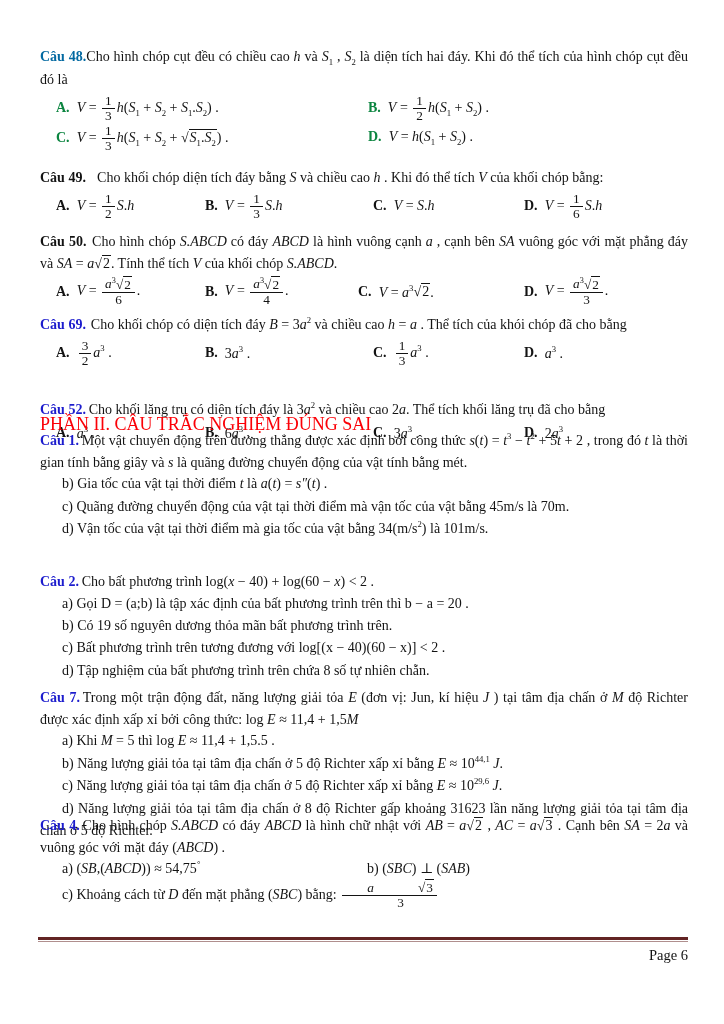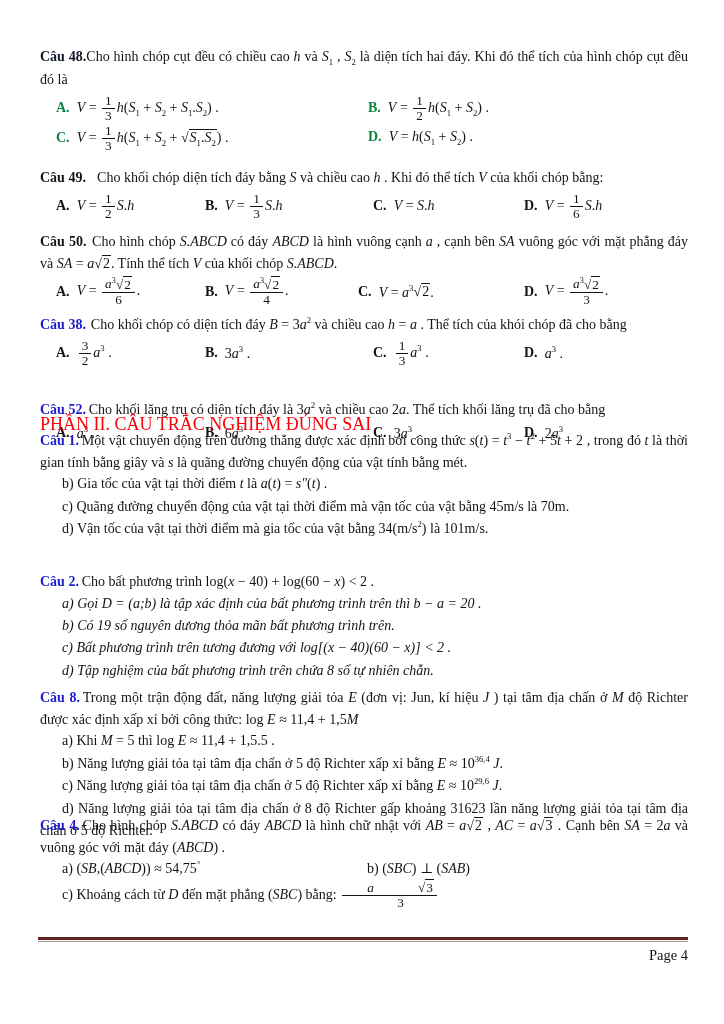--- a/index.html
+++ b/index.html
@@ -15,34 +15,34 @@
         line-height:1.08;font-size:0.95em;margin:0 2px;}
   .frac .num{display:block;border-bottom:1px solid currentColor;padding:0 3px;}
   .frac .den{display:block;padding:0 3px;}
   .sqrt{white-space:nowrap;display:inline-block;}
   .sqrt .rsign{display:inline-block;}
   .sqrt .rad{border-top:1px solid currentColor;padding:0 1px;}
   .opts{display:grid;padding-left:16px;align-items:center;margin-top:3px;line-height:1.35;}
   .optcell{white-space:nowrap;}
   .optletter{font-weight:bold;margin-right:7px;}
   .sub{line-height:1.6;text-indent:22px;text-align:justify;}
-  .sub.ital{font-style:italic;}
+  .sub.ital{}
   .subrow2{display:grid;grid-template-columns:305px 1fr;padding-left:22px;line-height:1.6;}
   .section-head{font-weight:normal;color:#fb0007;font-size:18px;}
   .footer{position:absolute;left:38px;right:36px;top:937px;}
   .rule{border-top:3px solid #622423;position:relative;height:6px;}
   .rule::after{content:"";position:absolute;left:0;right:0;top:1px;border-top:1px solid #b08f8e;}
   .pagenum{text-align:right;font-size:14.5px;margin-top:1px;}
 </style>
 </head>
 <body>
 
 <div id="content">
     <div class="q" style="top: 46px;">
-      <div class="qbody"><span class="qlabel" style="color: #0f172a;">Câu 48.</span>Cho hình chóp cụt đều có chiều cao <span class="mi">h</span> và <span class="mi">S</span><sub>1</sub> , <span class="mi">S</span><sub>2</sub> là diện tích hai đáy. Khi đó thể tích của hình chóp cụt đều đó là</div>
+      <div class="qbody"><span class="qlabel" style="color: #0369a1;">Câu 48.</span>Cho hình chóp cụt đều có chiều cao <span class="mi">h</span> và <span class="mi">S</span><sub>1</sub> , <span class="mi">S</span><sub>2</sub> là diện tích hai đáy. Khi đó thể tích của hình chóp cụt đều đó là</div>
       <div class="opts" style="grid-template-columns: 312px 1fr;">
         <span class="optcell"><span class="optletter" style="color: rgb(12, 133, 64);">A.</span><span class="mi">V</span> = <span class="frac">
             <span class="num">1</span>
             <span class="den">3</span>
           </span><span class="mi">h</span>(<span class="mi">S</span><sub>1</sub> + <span class="mi">S</span><sub>2</sub> + <span class="mi">S</span><sub>1</sub>.<span class="mi">S</span><sub>2</sub>) .</span>
         <span class="optcell"><span class="optletter" style="color: rgb(12, 133, 64);">B.</span><span class="mi">V</span> = <span class="frac">
             <span class="num">1</span>
             <span class="den">2</span>
           </span><span class="mi">h</span>(<span class="mi">S</span><sub>1</sub> + <span class="mi">S</span><sub>2</sub>) .</span>
         <span class="optcell"><span class="optletter" style="color: rgb(12, 133, 64);">C.</span><span class="mi">V</span> = <span class="frac">
@@ -82,21 +82,21 @@
             <span class="den">4</span>
           </span>.</span>
         <span class="optcell"><span class="optletter" style="color: rgb(19, 19, 19);">C.</span><span class="mi">V</span> = <span class="mi">a</span><sup>3</sup><span class="sqrt"><span class="rsign">√</span><span class="rad">2</span></span>.</span>
         <span class="optcell"><span class="optletter" style="color: rgb(19, 19, 19);">D.</span><span class="mi">V</span> = <span class="frac">
             <span class="num"><span class="mi">a</span><sup>3</sup><span class="sqrt"><span class="rsign">√</span><span class="rad">2</span></span></span>
             <span class="den">3</span>
           </span>.</span>
       </div>
     </div>
     <div class="q" style="top: 314px;">
-      <div class="qbody"><span class="qlabel" style="color: rgb(28, 28, 205); margin-right: 0.35em;">Câu 38.</span>Cho khối chóp có diện tích đáy <span class="mi">B</span> = 3<span class="mi">a</span><sup>2</sup> và chiều cao <span class="mi">h</span> = <span class="mi">a</span> . Thể tích của khói chóp đã cho bằng</div>
+      <div class="qbody"><span class="qlabel" style="color: rgb(28, 28, 205); margin-right: 0.35em;">Câu 69.</span>Cho khối chóp có diện tích đáy <span class="mi">B</span> = 3<span class="mi">a</span><sup>2</sup> và chiều cao <span class="mi">h</span> = <span class="mi">a</span> . Thể tích của khói chóp đã cho bằng</div>
       <div class="opts" style="grid-template-columns: 149px 168px 151px 1fr;">
         <span class="optcell"><span class="optletter" style="color: rgb(19, 19, 19);">A.</span><span class="frac">
             <span class="num">3</span>
             <span class="den">2</span>
           </span><span class="mi">a</span><sup>3</sup> .</span>
         <span class="optcell"><span class="optletter" style="color: rgb(19, 19, 19);">B.</span>3<span class="mi">a</span><sup>3</sup> .</span>
         <span class="optcell"><span class="optletter" style="color: rgb(19, 19, 19);">C.</span><span class="frac">
             <span class="num">1</span>
             <span class="den">3</span>
           </span><span class="mi">a</span><sup>3</sup> .</span>
@@ -120,35 +120,35 @@
       <div class="sub"><span>d) </span>Vận tốc của vật tại thời điểm mà gia tốc của vật bằng 34(m/s<sup>2</sup>) là 101m/s.</div>
     </div>
     <div class="q" style="top: 571px;">
       <div class="qbody"><span class="qlabel" style="color: rgb(28, 28, 205); margin-right: 0.2em;">Câu 2.</span>Cho bất phương trình log(<span class="mi">x</span> − 40) + log(60 − <span class="mi">x</span>) &lt; 2 .</div>
       <div class="sub ital"><span>a) </span>Gọi D = (a;b) là tập xác định của bất phương trình trên thì b − a = 20 .</div>
       <div class="sub ital"><span>b) </span>Có 19 số nguyên dương thỏa mãn bất phương trình trên.</div>
       <div class="sub ital"><span>c) </span>Bất phương trình trên tương đương với log[(x − 40)(60 − x)] &lt; 2 .</div>
       <div class="sub ital"><span>d) </span>Tập nghiệm của bất phương trình trên chứa 8 số tự nhiên chẵn.</div>
     </div>
     <div class="q" style="top: 687px;">
-      <div class="qbody"><span class="qlabel" style="color: rgb(28, 28, 205); margin-right: 0.2em;">Câu 8.</span>Trong một trận động đất, năng lượng giải tỏa <span class="mi">E</span> (đơn vị: Jun, kí hiệu <span class="mi">J</span> ) tại tâm địa chấn ở <span class="mi">M</span> độ Richter được xác định xấp xỉ bởi công thức: log <span class="mi">E</span> ≈ 11,4 + 1,5<span class="mi">M</span></div>
+      <div class="qbody"><span class="qlabel" style="color: rgb(28, 28, 205); margin-right: 0.2em;">Câu 7.</span>Trong một trận động đất, năng lượng giải tỏa <span class="mi">E</span> (đơn vị: Jun, kí hiệu <span class="mi">J</span> ) tại tâm địa chấn ở <span class="mi">M</span> độ Richter được xác định xấp xỉ bởi công thức: log <span class="mi">E</span> ≈ 11,4 + 1,5<span class="mi">M</span></div>
       <div class="sub"><span>a) </span>Khi <span class="mi">M</span> = 5 thì log <span class="mi">E</span> ≈ 11,4 + 1,5.5 .</div>
-      <div class="sub"><span>b) </span>Năng lượng giải tỏa tại tâm địa chấn ở 5 độ Richter xấp xỉ bằng <span class="mi">E</span> ≈ 10<sup>36,4</sup> <span class="mi">J</span>.</div>
+      <div class="sub"><span>b) </span>Năng lượng giải tỏa tại tâm địa chấn ở 5 độ Richter xấp xỉ bằng <span class="mi">E</span> ≈ 10<sup>44,1</sup> <span class="mi">J</span>.</div>
       <div class="sub"><span>c) </span>Năng lượng giải tỏa tại tâm địa chấn ở 5 độ Richter xấp xỉ bằng <span class="mi">E</span> ≈ 10<sup>29,6</sup> <span class="mi">J</span>.</div>
       <div class="sub"><span>d) </span>Năng lượng giải tỏa tại tâm địa chấn ở 8 độ Richter gấp khoảng 31623 lần năng lượng giải tỏa tại tâm địa chấn ở 5 độ Richter.</div>
     </div>
     <div class="q" style="top: 815px;">
       <div class="qbody"><span class="qlabel" style="color: rgb(28, 28, 205); margin-right: 0.2em;">Câu 4.</span>Cho hình chóp <span class="mi">S.ABCD</span> có đáy <span class="mi">ABCD</span> là hình chữ nhật với <span class="mi">AB</span> = <span class="mi">a</span><span class="sqrt"><span class="rsign">√</span><span class="rad">2</span></span> , <span class="mi">AC</span> = <span class="mi">a</span><span class="sqrt"><span class="rsign">√</span><span class="rad">3</span></span> . Cạnh bên <span class="mi">SA</span> = 2<span class="mi">a</span> và vuông góc với mặt đáy (<span class="mi">ABCD</span>) .</div>
       <div class="subrow2">
         <span><span>a) </span>(<span class="mi">SB</span>,(<span class="mi">ABCD</span>)) ≈ 54,75<sup>°</sup></span>
         <span><span>b) </span>(<span class="mi">SBC</span>) ⊥ (<span class="mi">SAB</span>)</span>
       </div>
       <div class="sub"><span>c) </span>Khoảng cách từ <span class="mi">D</span> đến mặt phẳng (<span class="mi">SBC</span>) bằng: <span class="frac">
           <span class="num"><span class="mi">a</span><span class="sqrt"><span class="rsign">√</span><span class="rad">3</span></span></span>
           <span class="den">3</span>
         </span></div>
     </div>
   </div>
 
 <div class="footer">
   <div class="rule"></div>
-  <div class="pagenum">Page 4</div>
+  <div class="pagenum">Page 6</div>
 </div>
 
 </body></html>

